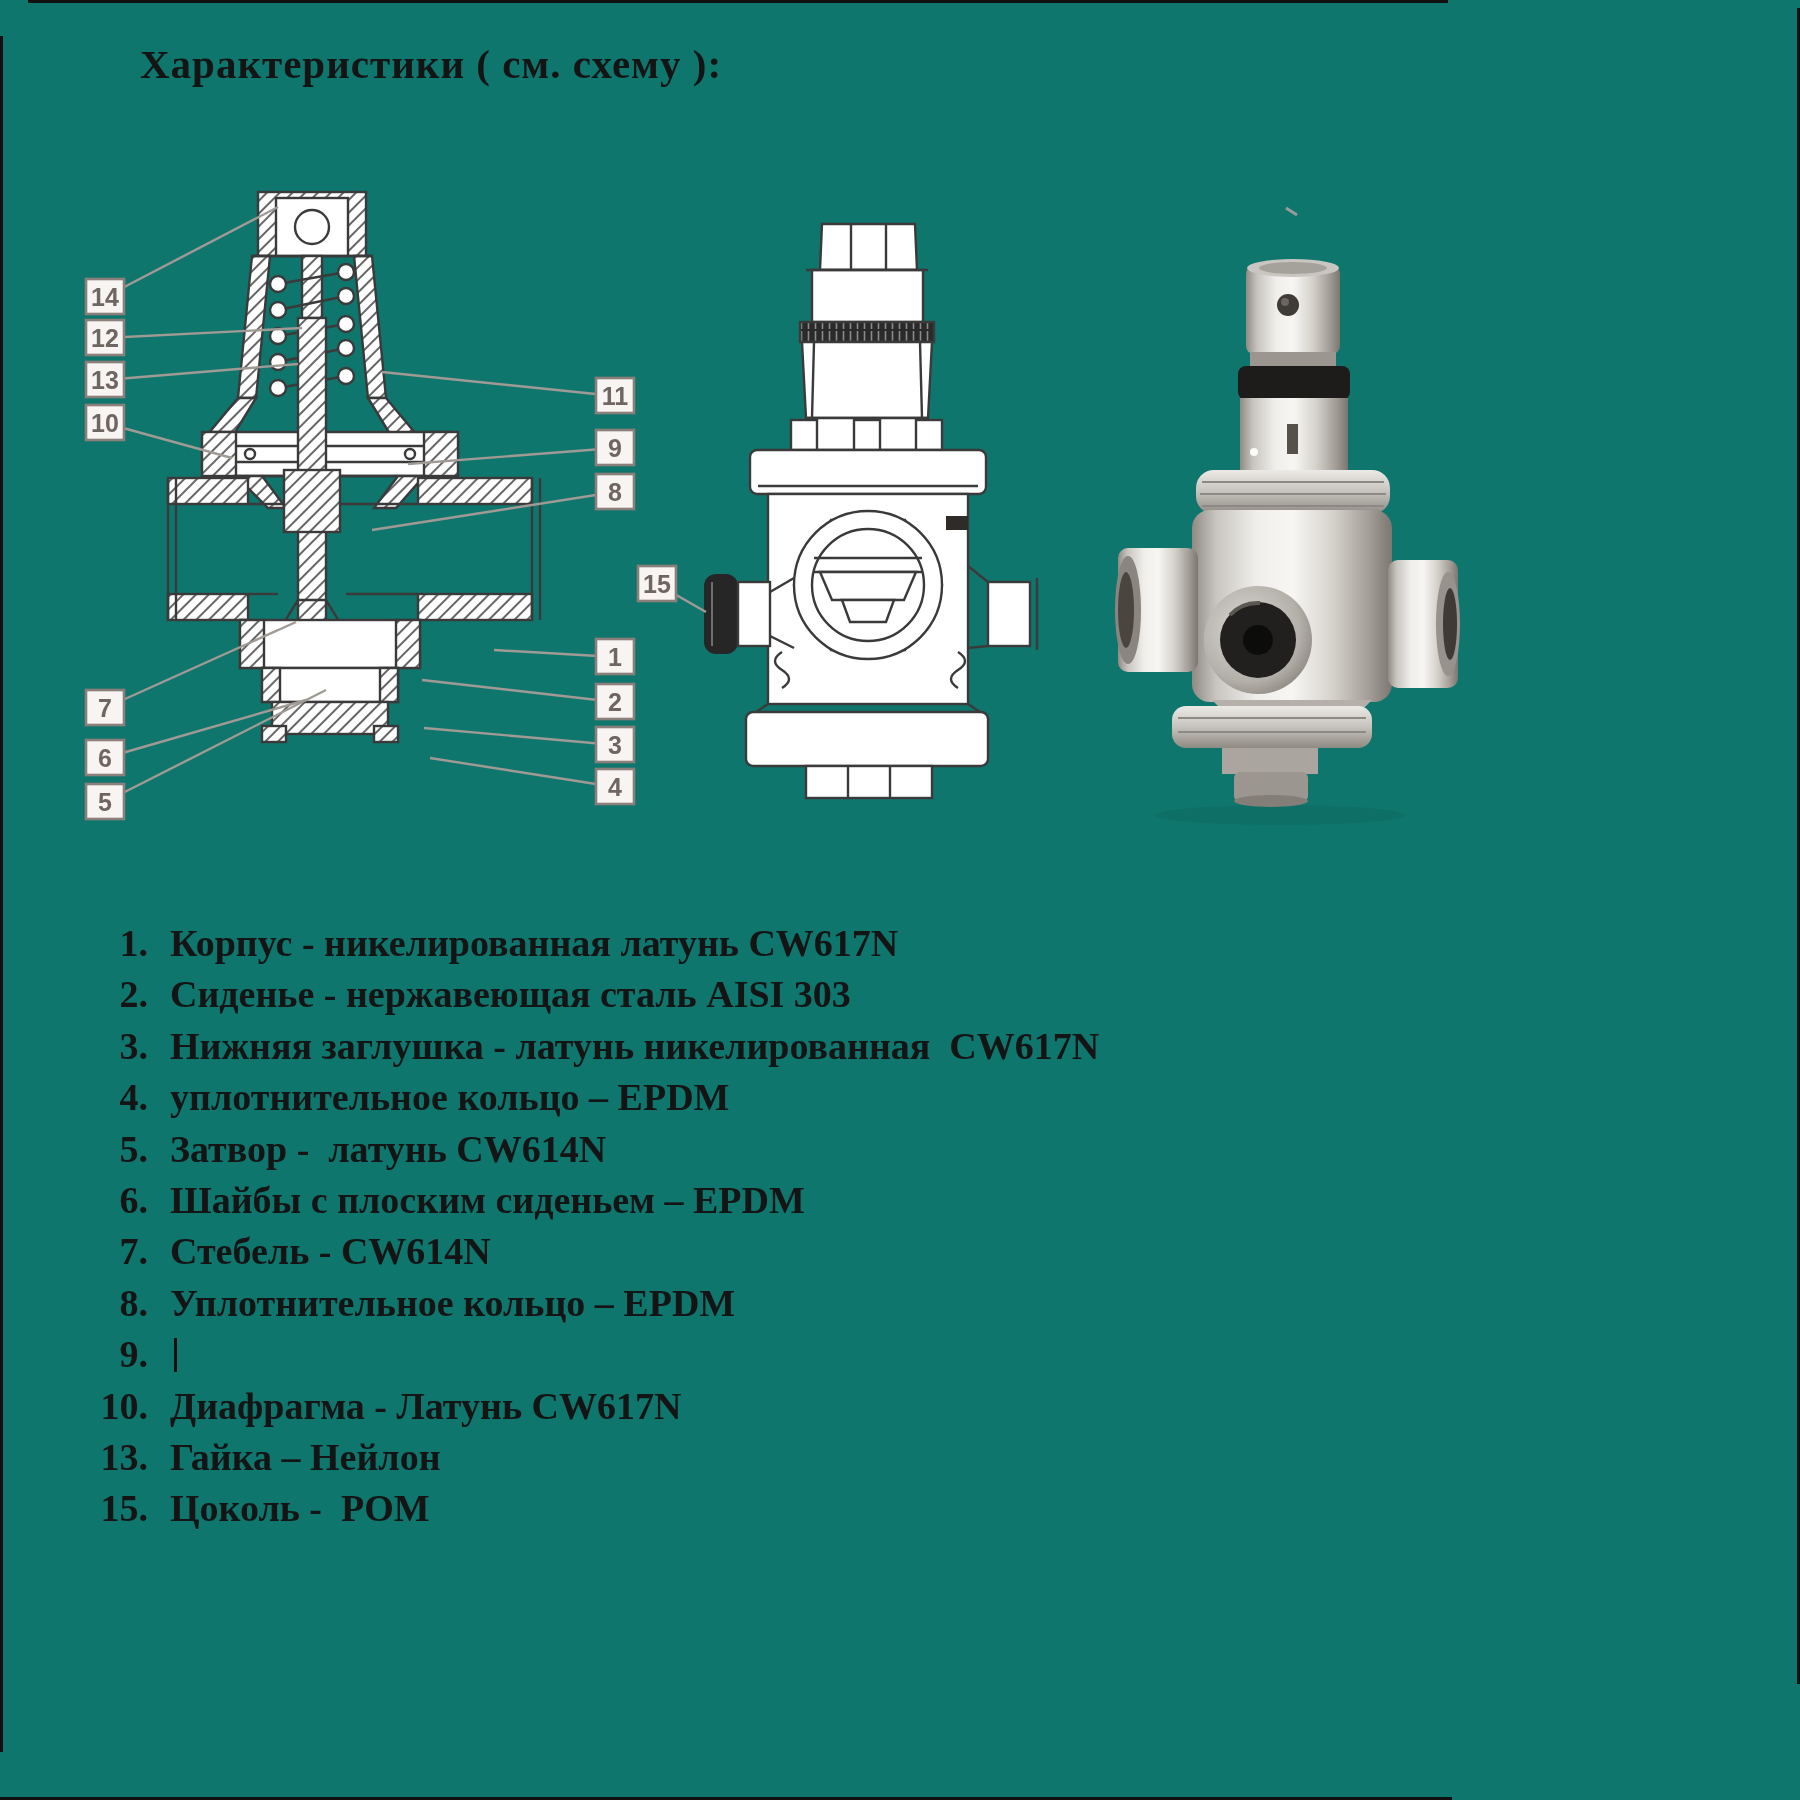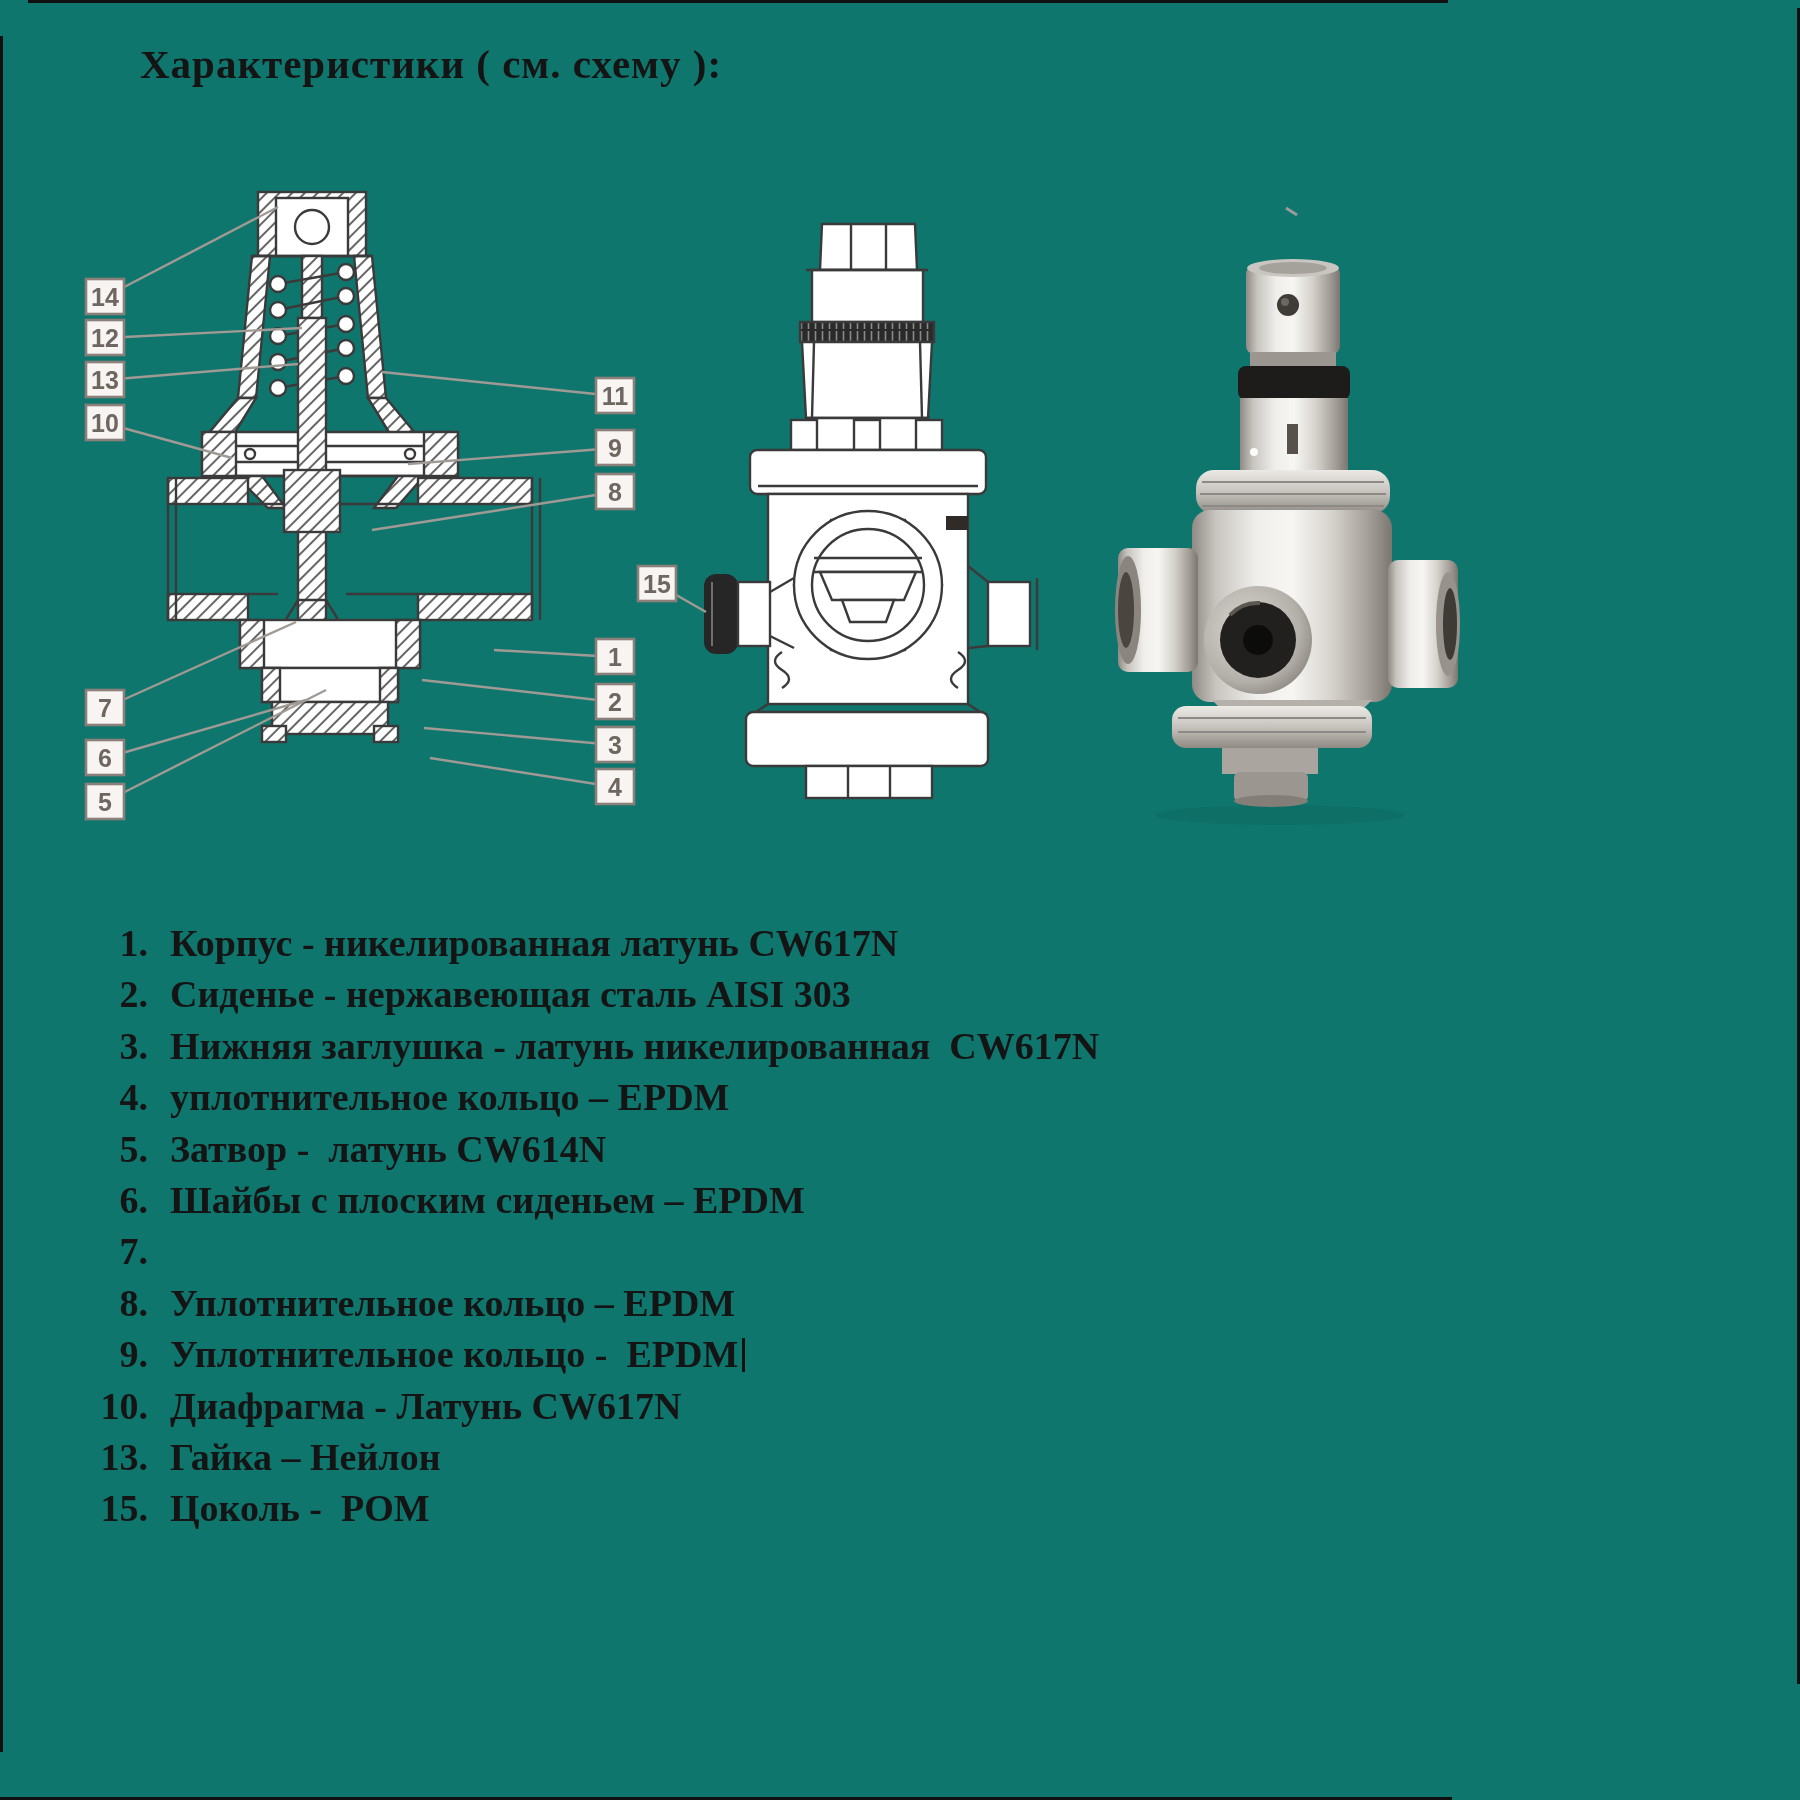--- a/index.html
+++ b/index.html
@@ -316,20 +316,20 @@
       </g>
   </svg>
 
   <div id="parts-list">
       <div class="part-row"><span class="part-num">1.</span><span class="part-text">Корпус - никелированная латунь CW617N</span></div>
       <div class="part-row"><span class="part-num">2.</span><span class="part-text">Сиденье - нержавеющая сталь AISI 303</span></div>
       <div class="part-row"><span class="part-num">3.</span><span class="part-text">Нижняя заглушка - латунь никелированная  CW617N</span></div>
       <div class="part-row"><span class="part-num">4.</span><span class="part-text">уплотнительное кольцо – EPDM</span></div>
       <div class="part-row"><span class="part-num">5.</span><span class="part-text">Затвор -  латунь CW614N</span></div>
       <div class="part-row"><span class="part-num">6.</span><span class="part-text">Шайбы с плоским сиденьем – EPDM</span></div>
-      <div class="part-row"><span class="part-num">7.</span></div>
+      <div class="part-row"><span class="part-num">7.</span><span class="part-text">Стебель - CW614N</span></div>
       <div class="part-row"><span class="part-num">8.</span><span class="part-text">Уплотнительное кольцо – EPDM</span></div>
-      <div class="part-row"><span class="part-num">9.</span><span class="part-text">Уплотнительное кольцо -  EPDM</span><span class="text-cursor"></span></div>
+      <div class="part-row"><span class="part-num">9.</span><span class="text-cursor"></span></div>
       <div class="part-row"><span class="part-num">10.</span><span class="part-text">Диафрагма - Латунь CW617N</span></div>
       <div class="part-row"><span class="part-num">13.</span><span class="part-text">Гайка – Нейлон</span></div>
       <div class="part-row"><span class="part-num">15.</span><span class="part-text">Цоколь -  POM</span></div>
     </div>
 </div>
 
 </body></html>

